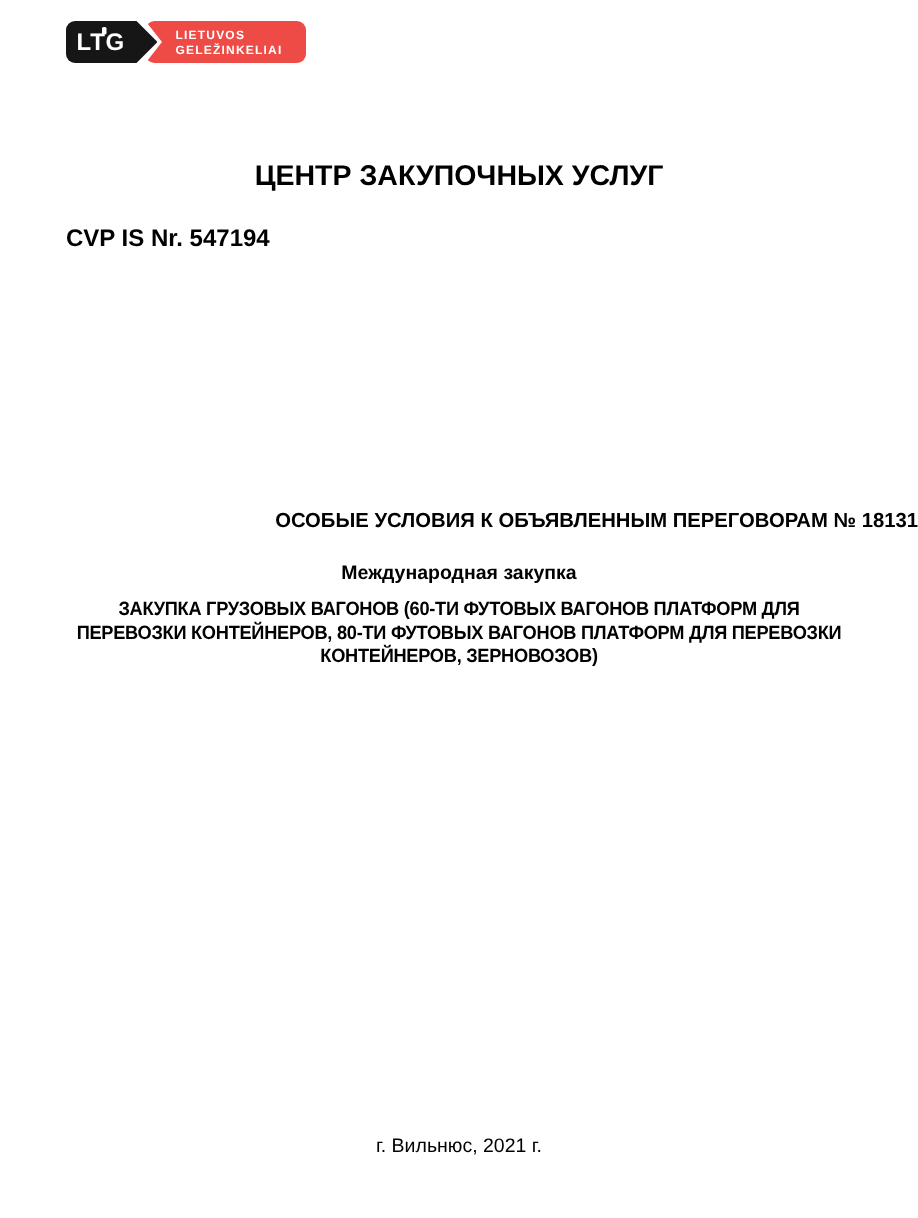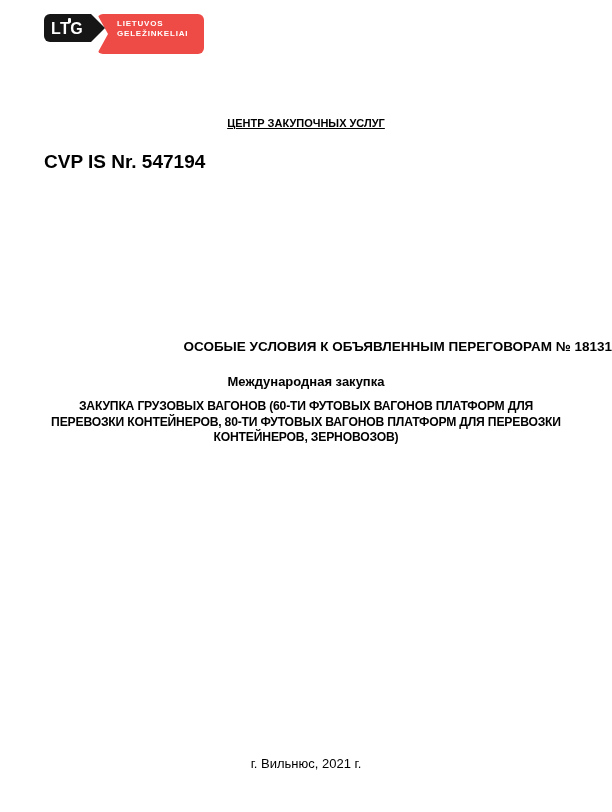--- a/index.html
+++ b/index.html
@@ -41,40 +41,40 @@
   .t-tick {
     position: absolute;
     left: 24px; top: 4px;
     width: 2.5px; height: 4.5px;
     background: #ffffff;
     border-radius: 1px;
   }
   .logo-red {
     position: absolute;
     left: 53px; top: 0;
-    width: 107px; height: 40px;
+    width: 107px; height: 28px;
     background: #EF4B46;
     border-radius: 6px;
     clip-path: polygon(0 0, 100% 0, 100% 100%, 0 100%, 11px 50%);
     color: #ffffff;
     font-weight: bold;
     font-size: 8px;
     letter-spacing: 0.8px;
     line-height: 9.5px;
     padding: 5px 0 0 20px;
     text-transform: uppercase;
   }
 
   
   .txt { position: absolute; color: #000000; }
   .center { left: 0; width: 612px; text-align: center; }
   .bold { font-weight: bold; }
 
-  .org-title   { top: 117px; font-size: 11px; text-decoration: underline; }
-  .cvp-ref     { top: 151px; left: 44px; font-size: 19px; }
+  .org-title   { top: 107px; font-size: 19px; }
+  .cvp-ref     { top: 151px; left: 44px; font-size: 16px; }
   .main-title  { top: 339px; font-size: 13.5px; text-align: right; }
   .subtitle    { top: 374px; font-size: 13px; }
   .subject {
     top: 398px;
     font-size: 12.8px;
     line-height: 15.5px;
     letter-spacing: -0.2px;
     white-space: pre-line;
     transform: scaleX(0.95);
     transform-origin: 50% 0;

